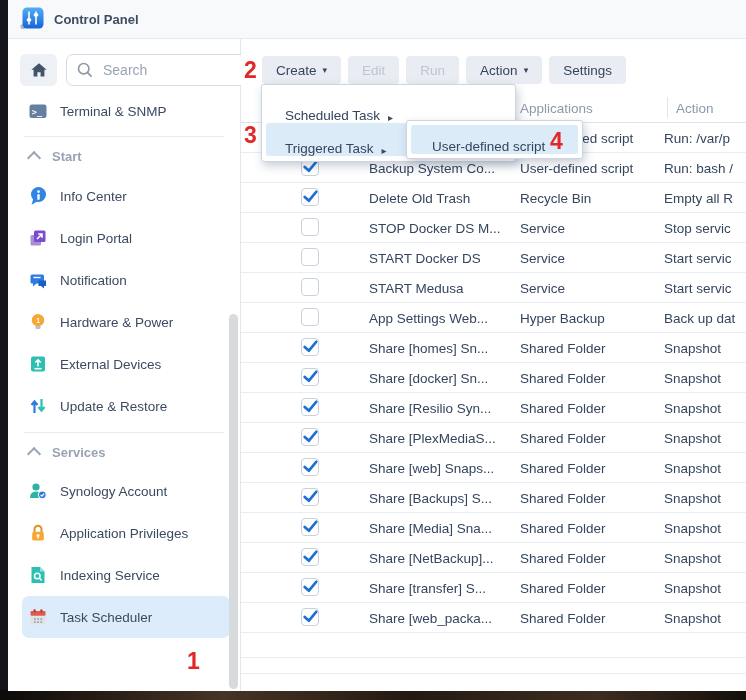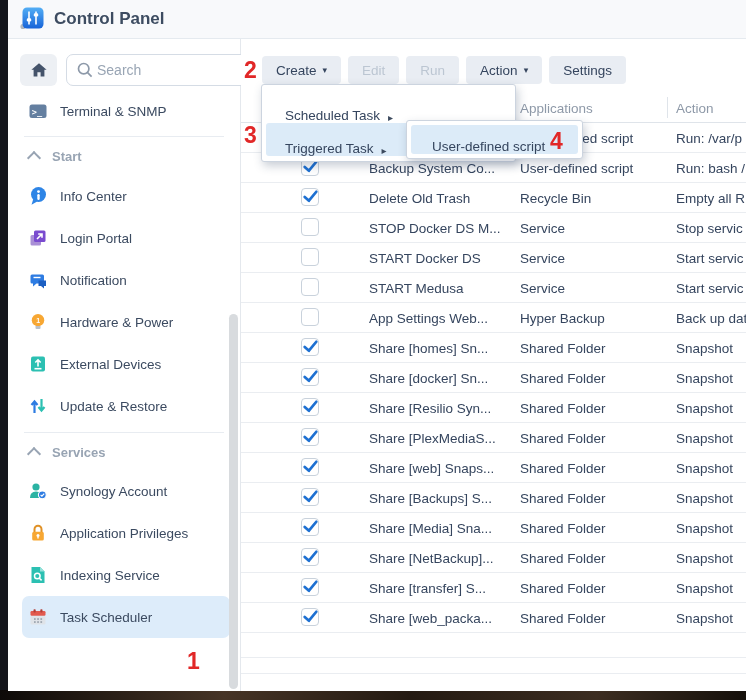--- a/index.html
+++ b/index.html
@@ -2,26 +2,26 @@
 <html><head>
 <meta charset="utf-8">
 <style>
   html,body{margin:0;padding:0;}
   .desktop{position:relative;width:746px;height:700px;overflow:hidden;background:#14161c;font-family:"Liberation Sans",sans-serif;}
   .floor{position:absolute;left:0;bottom:0;width:100%;height:10px;background:linear-gradient(90deg,#0d0a08,#463426 30%,#241a12 55%,#3c2d21 80%,#15100b);}
   .window{position:absolute;left:8px;top:0;width:738px;height:691px;background:#fff;display:flex;flex-direction:column;overflow:hidden;}
   .titlebar{height:38px;flex:none;background:#f8f9fb;border-bottom:1px solid #e5eaef;display:flex;align-items:center;gap:9px;padding-left:11px;}
   .cp-icon{width:26px;height:26px;display:inline-block;}
   .cp-icon svg{width:100%;height:100%;display:block;}
-  .title{font-size:17px;font-weight:bold;color:#3d4c61;}
+  .title{font-size:13px;font-weight:bold;color:#3d4c61;}
   .wbody{flex:1;display:flex;min-height:0;}
   .sidebar{width:232px;flex:none;border-right:1px solid #e4e8ed;padding-top:15px;position:relative;box-sizing:content-box;}
   .sidebar-top{display:flex;gap:9px;padding:0 10px 0 12px;}
   .home-btn{width:37px;height:32px;background:#edf0f4;border-radius:6px;display:flex;align-items:center;justify-content:center;flex:none;cursor:pointer;}
-  .search-box{flex:1;height:32px;box-sizing:border-box;border:1px solid #d5dce5;border-radius:7px;display:flex;align-items:center;padding:0 8px;background:#fff;}
+  .search-box{flex:1;height:32px;box-sizing:border-box;border:1px solid #d5dce5;border-radius:7px;display:flex;align-items:center;gap:6px;padding:0 8px;background:#fff;}
   .search-box input{flex:1;min-width:0;border:0;outline:0;font-size:14px;color:#35455e;font-family:inherit;background:none;}
   .search-box input::placeholder{color:#99a5b4;}
   .icon20{width:20px;height:20px;flex:none;display:inline-block;}
   .icon20 svg{width:100%;height:100%;display:block;}
   #nav{margin-top:0;}
   .nav-item{height:42px;margin:0 10px 0 14px;padding-left:6px;border-radius:7px;display:flex;align-items:center;gap:12px;font-size:13.5px;color:#3b4a60;cursor:pointer;}
   .nav-item.first{height:40px;margin-top:5px;}
   .nav-item.selected{background:#ddecfa;}
   .nav-item.sys-first{margin-top:6px;}
   .nav-item.svc-first{margin-top:5px;}
@@ -34,21 +34,21 @@
   .tbtn{height:28px;padding:0 14px;background:#e9edf3;border:0;border-radius:4px;font-size:13.5px;color:#35455e;font-family:inherit;display:flex;align-items:center;gap:6px;cursor:pointer;}
   .tbtn.disabled{color:#bcc6d2;cursor:default;}
   .caret{font-size:9px;line-height:1;}
   .thead{margin-top:9px;height:29px;position:relative;border-bottom:1px solid #dfe4ea;}
   .th{position:absolute;top:50%;transform:translateY(-50%);font-size:13.5px;color:#8e99a8;white-space:nowrap;}
   .th-app{left:279px;} .th-act{left:435px;}
   .col-sep{position:absolute;top:4px;bottom:4px;width:1px;background:#dfe4ea;}
   .sep1{left:269px;} .sep2{left:426px;}
   .row{height:29px;position:relative;border-bottom:1px solid #eaedf1;}
   .cell{position:absolute;top:50%;transform:translateY(-50%);font-size:13.5px;color:#35455e;white-space:nowrap;}
-  .c-name{left:128px;} .c-app{left:279px;} .c-act{left:435px;}
+  .c-name{left:128px;} .c-app{left:279px;} .c-act{left:423px;}
   .cbx{position:absolute;left:60px;top:5px;width:18px;height:18px;box-sizing:border-box;border:1px solid #c9d2dc;border-radius:4px;background:#fff;cursor:pointer;}
   .cbx svg{position:absolute;left:-1px;top:-2px;width:19px;height:19px;}
   .empty-row{border-bottom:1px solid #eaedf1;}
   .er1{height:24px;} .er2{height:15px;}
   .menu{position:absolute;left:261px;top:84px;width:255px;box-sizing:border-box;background:#fff;border:1px solid #ccd4df;border-radius:3px;box-shadow:2px 4px 10px rgba(40,60,90,.25);padding:5px 4px;z-index:40;}
   .menu-item{height:33px;border-radius:3px;display:flex;align-items:flex-end;padding-left:19px;font-size:13.5px;color:#35455e;cursor:pointer;}
   .menu-item.hl{background:#dcebf8;}
   .mi-arrow{margin-left:8px;font-size:10px;color:#3c4a5e;}
   .submenu{position:absolute;left:406px;top:120px;width:177px;box-sizing:border-box;background:#fff;border:1px solid #ccd4df;border-radius:3px;box-shadow:2px 4px 10px rgba(40,60,90,.25);padding:4px;z-index:50;}
   .submenu .menu-item{height:29px;padding-left:21px;}

